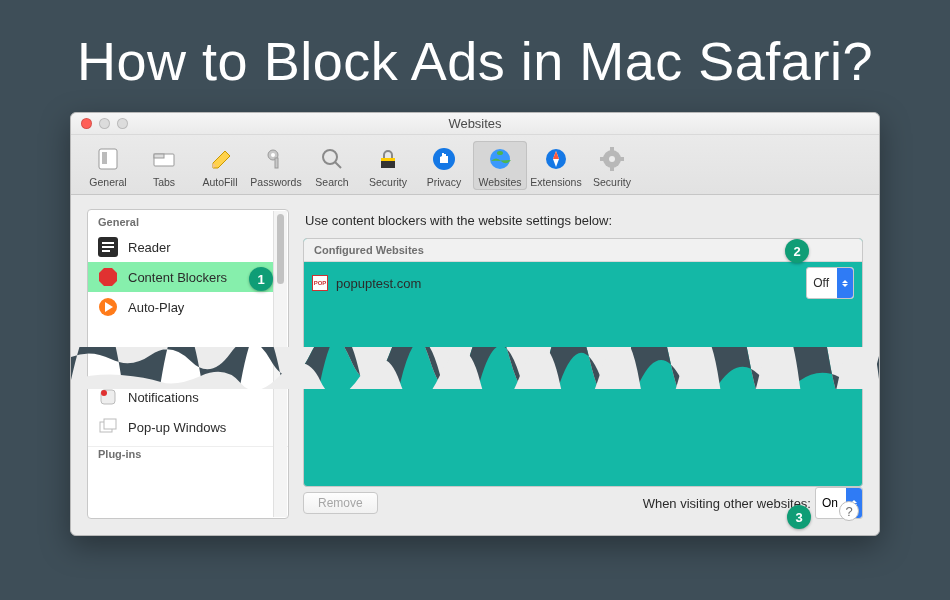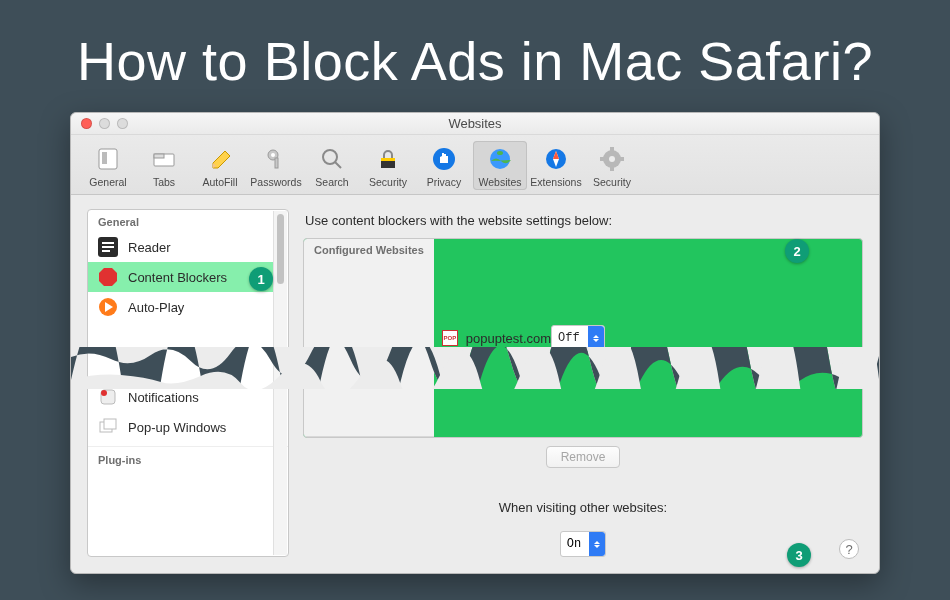--- a/index.html
+++ b/index.html
@@ -104,61 +104,59 @@
   
   .main {
     flex: 1;
     display: flex; flex-direction: column;
     position: relative;
     justify-content: space-between;
   }
   .instr { font-size: 13px; color: #2b2b2b; padding: 4px 2px 10px 2px; }
   .table {
     flex: 1;
-    background: #22c55e;
+    background: #14b8a6;
     border: 1px solid #c8c8c8;
     border-radius: 4px;
     overflow: hidden;
-    display: flex; flex-direction: row;
+    display: flex; flex-direction: column;
     min-height: 200px;
   }
   .thead {
     background: #f1f1f1;
     border-bottom: 1px solid #d8d8d8;
     font-size: 11px; color: #6f6f6f; font-weight:600;
     padding: 5px 10px;
   }
   .row {
     display: flex; align-items: center;
     padding: 5px 8px;
     font-size: 13px; color: #2b2b2b;
   }
   .row .fav { width:16px;height:16px;margin-right:8px;border:1px solid #c33;background:#fff;display:flex;align-items:center;justify-content:center;font-size:6px;color:#c33;font-weight:bold;}
   .row-spacer { flex:1; }
   .select {
     display:inline-flex;align-items:center;
-    height:26px;
+    height:32px;
     background:#fff;border:1px solid #c8c8c8;border-radius:3px;
     font-size:12px;
-    font-family:Liberation Mono, monospace;
   }
   .select .val{padding:0 8px 0 6px;}
   .select .arr{
     width:16px;height:100%;background:#2f7bf5;border-radius:0 3px 3px 0;
     display:flex;flex-direction:column;align-items:center;justify-content:center;gap:1px;
   }
   .select .arr::before,.select .arr::after{
     content:"";width:0;height:0;border-left:3px solid transparent;border-right:3px solid transparent;
   }
   .select .arr::before{border-bottom:3px solid #fff;}
   .select .arr::after{border-top:3px solid #fff;}
   .footer {
-    display:flex;align-items:center;gap:16px;
-    padding-top:8px;
-    flex-direction:column;
+    display:flex;align-items:center;gap:4px;
+    padding-top:0;
   }
   .btn {
     padding:3px 14px;border:1px solid #c8c8c8;background:linear-gradient(#fdfdfd,#f1f1f1);
     border-radius:4px;font-size:12px;color:#a6a6a6;
   }
   .footer-spacer{flex:1;}
   .footer-label{font-size:13px;color:#2b2b2b;}
   .help {
     position:absolute;right:4px;bottom:-2px;width:20px;height:20px;border-radius:50%;
     border:1px solid #bcbcbc;background:#fff;display:flex;align-items:center;justify-content:center;
@@ -345,21 +343,21 @@
       </div>
       <div class="side-item">
         <div class="side-ico">
             <svg width="20" height="20">
               <rect x="2" y="5" width="12" height="10" fill="#fff" stroke="#bbb"></rect>
               <rect x="6" y="2" width="12" height="10" fill="#fff" stroke="#bbb"></rect>
             </svg>
           </div>
         <span>Pop-up Windows</span>
       </div>
-      <div class="sect-hdr" style="border-top:1px solid #eee;margin-top:4px;padding-top:7px;">Plug-ins</div>
+      <div class="sect-hdr" style="border-top:1px solid #eee;margin-top:4px;padding-top:1px;">Plug-ins</div>
 
       <div class="side-scroll"></div>
     </div>
 
     <div class="main">
       <div class="instr">Use content blockers with the website settings below:</div>
 
       <div class="table">
         <div class="thead">Configured Websites</div>
         <div class="row">

